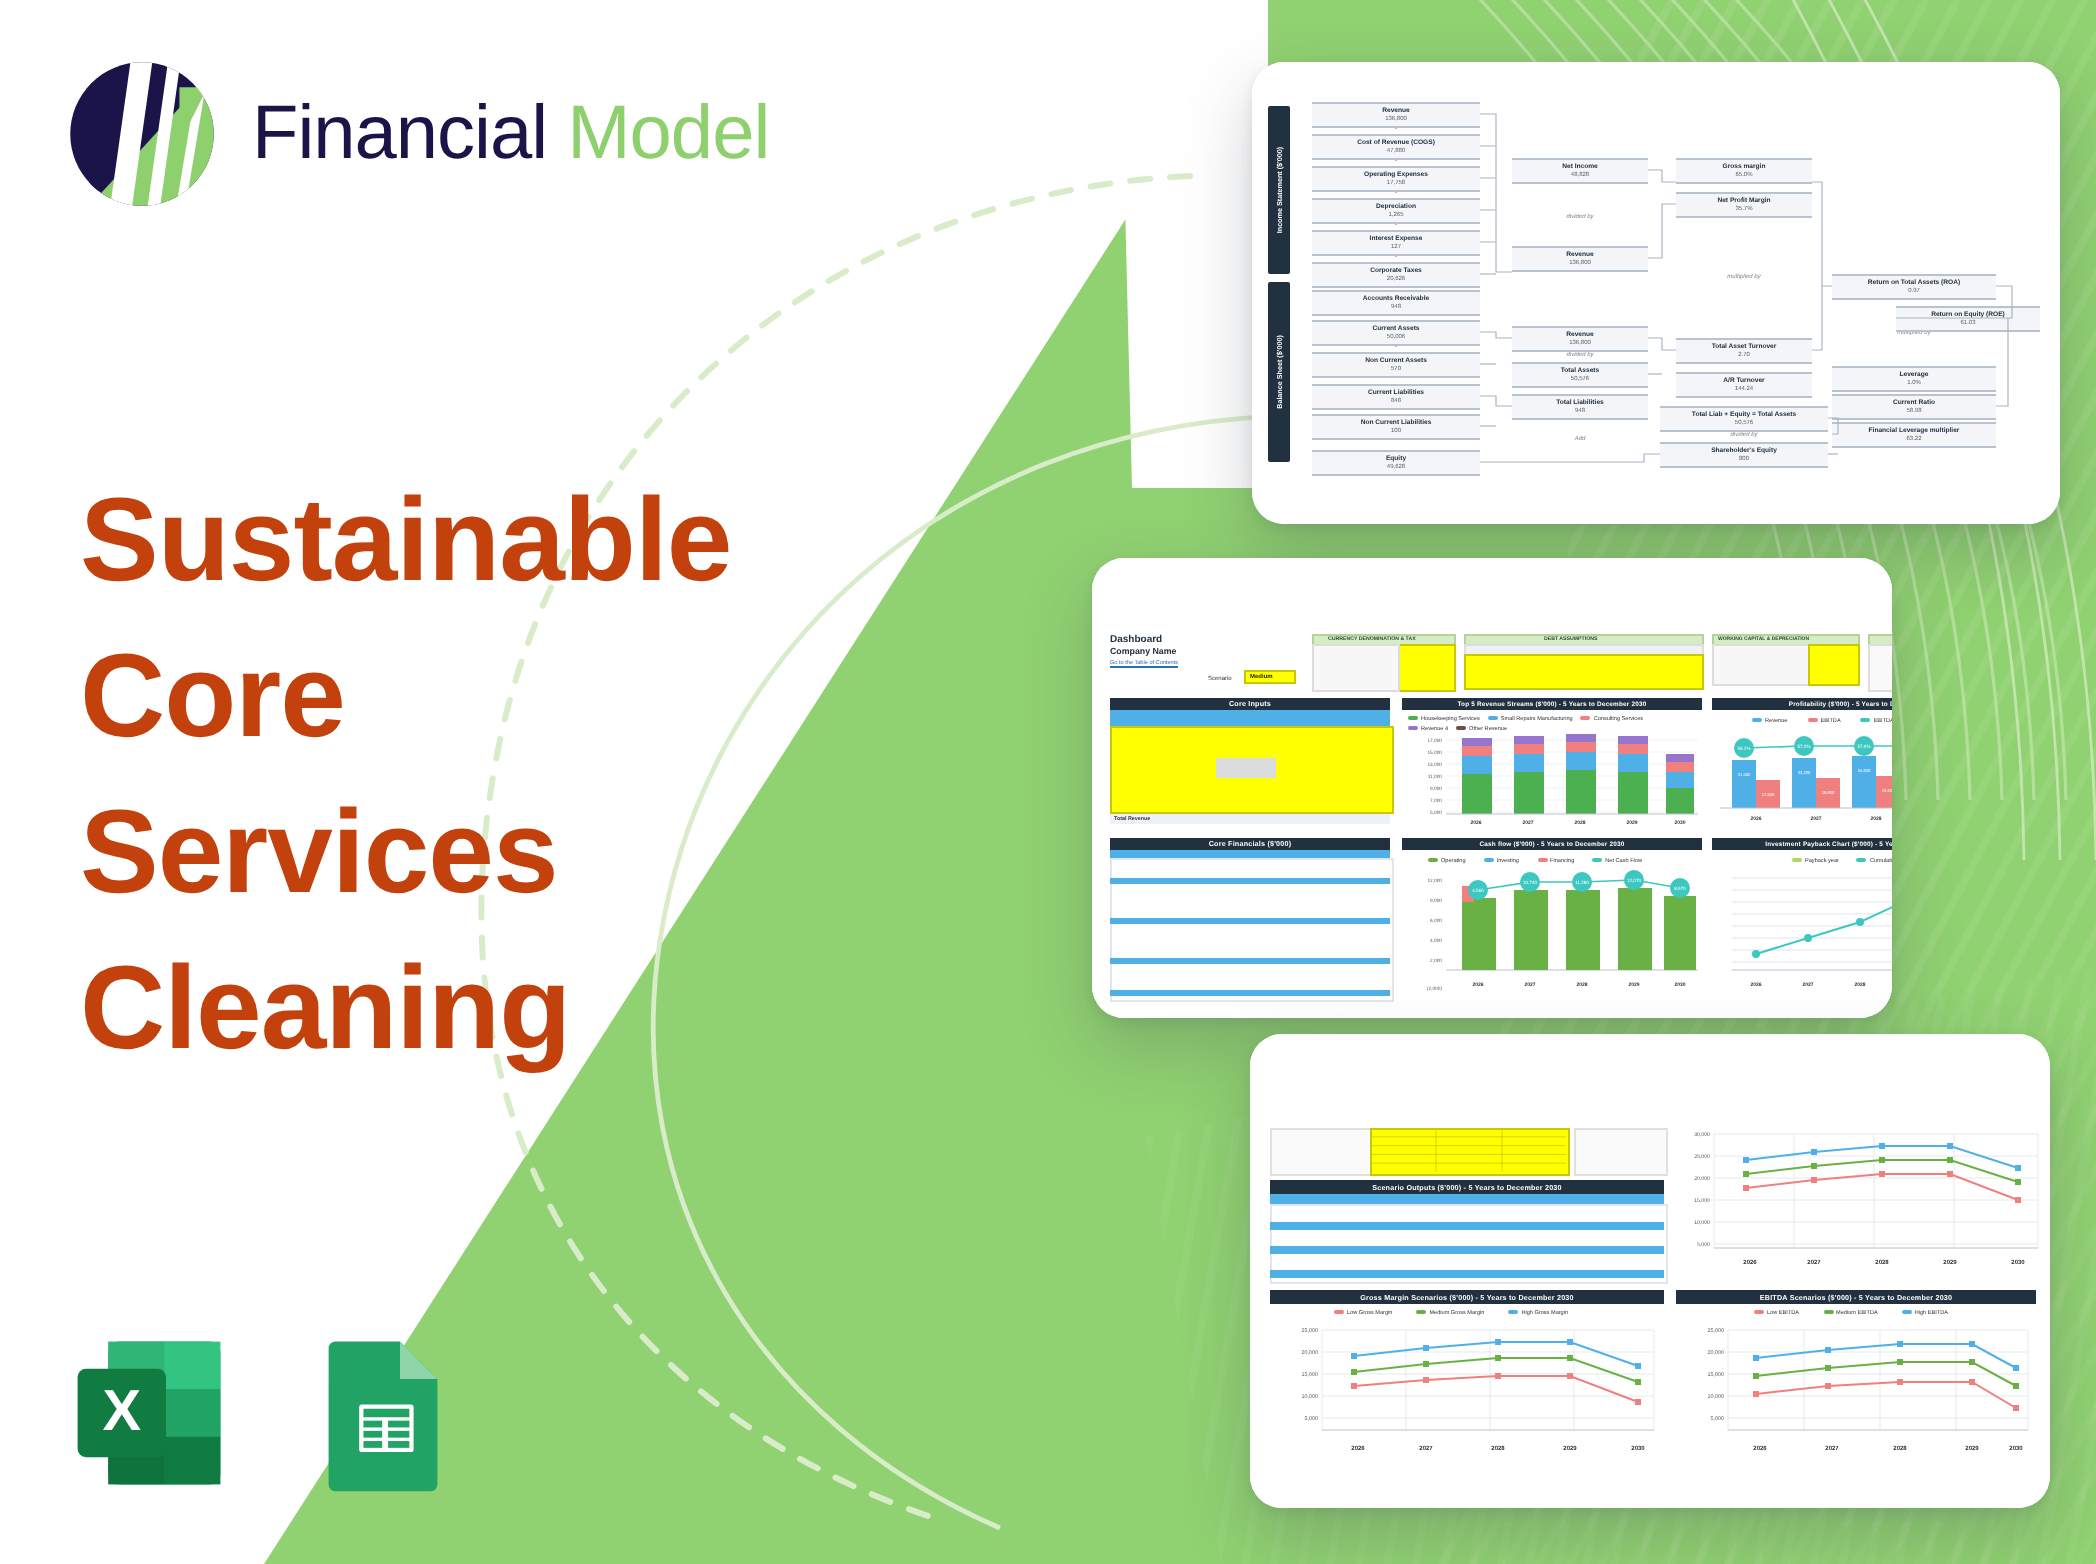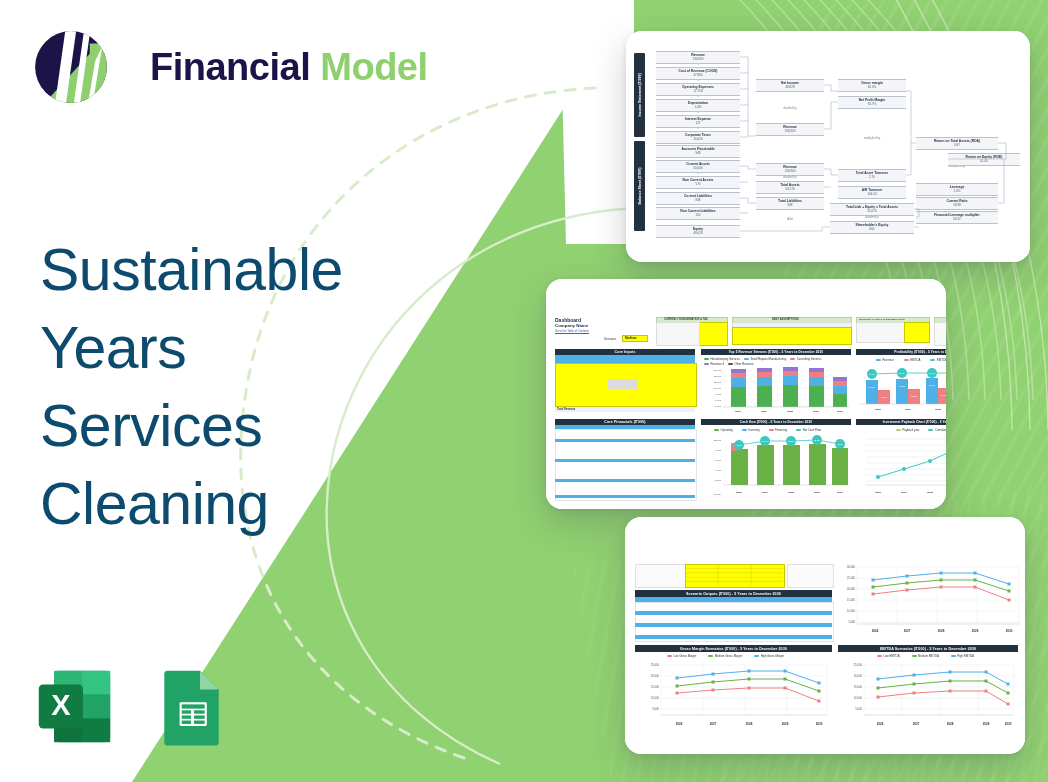--- a/index.html
+++ b/index.html
@@ -13,28 +13,28 @@
 
   
   .bg-green{position:absolute;top:0;left:0;width:1048px;height:782px;pointer-events:none;}
 
   
   .arcs{position:absolute;top:0;left:0;width:1048px;height:782px;pointer-events:none;}
 
   
   .logo-wrap{position:absolute;left:32px;top:28px;display:flex;align-items:center;gap:16px;}
   .logo-mark{width:78px;height:78px;flex:0 0 78px;}
-  .logo-text{font-size:38px;font-weight:700;letter-spacing:-0.5px;line-height:1;white-space:nowrap;margin-left:24px;}
+  .logo-text{font-size:38px;font-weight:400;letter-spacing:-0.5px;line-height:1;white-space:nowrap;}
   .logo-text .t1{color:#1b1449;}
   .logo-text .t2{color:#8ed06e;}
 
   
   .headline{
     position:absolute;left:40px;top:232px;width:400px;
-    color:#0c4a6e;font-size:59px;font-weight:400;line-height:1.32;
+    color:#c2410c;font-size:59px;font-weight:700;line-height:1.32;
     letter-spacing:-0.5px;
   }
   .headline span{display:block;}
 
   
   .app-icons{position:absolute;left:32px;top:664px;display:flex;gap:32px;align-items:center;}
   .app-icon{width:85px;height:85px;}
 
   
   .card{
@@ -162,21 +162,21 @@
         <path d="M 16 74 L 30 74 L 16 98 Z" fill="#1b1449"></path>
       </g>
     </svg>
     <div class="logo-text">
       <span class="t1">Financial</span><span>&nbsp;</span><span class="t2">Model</span>
     </div>
   </div>
 
   <div class="headline">
     <span>Sustainable</span>
-    <span>Years</span>
+    <span>Core</span>
     <span>Services</span>
     <span>Cleaning</span>
   </div>
 
   <div class="app-icons">
     <svg class="app-icon" viewBox="0 0 100 100">
       <rect x="26" y="8" width="66" height="84" rx="6" fill="#21a366"></rect>
       <rect x="26" y="8" width="66" height="28" fill="#33c481"></rect>
       <rect x="26" y="36" width="66" height="28" fill="#21a366"></rect>
       <rect x="26" y="64" width="66" height="28" fill="#107c41"></rect>

